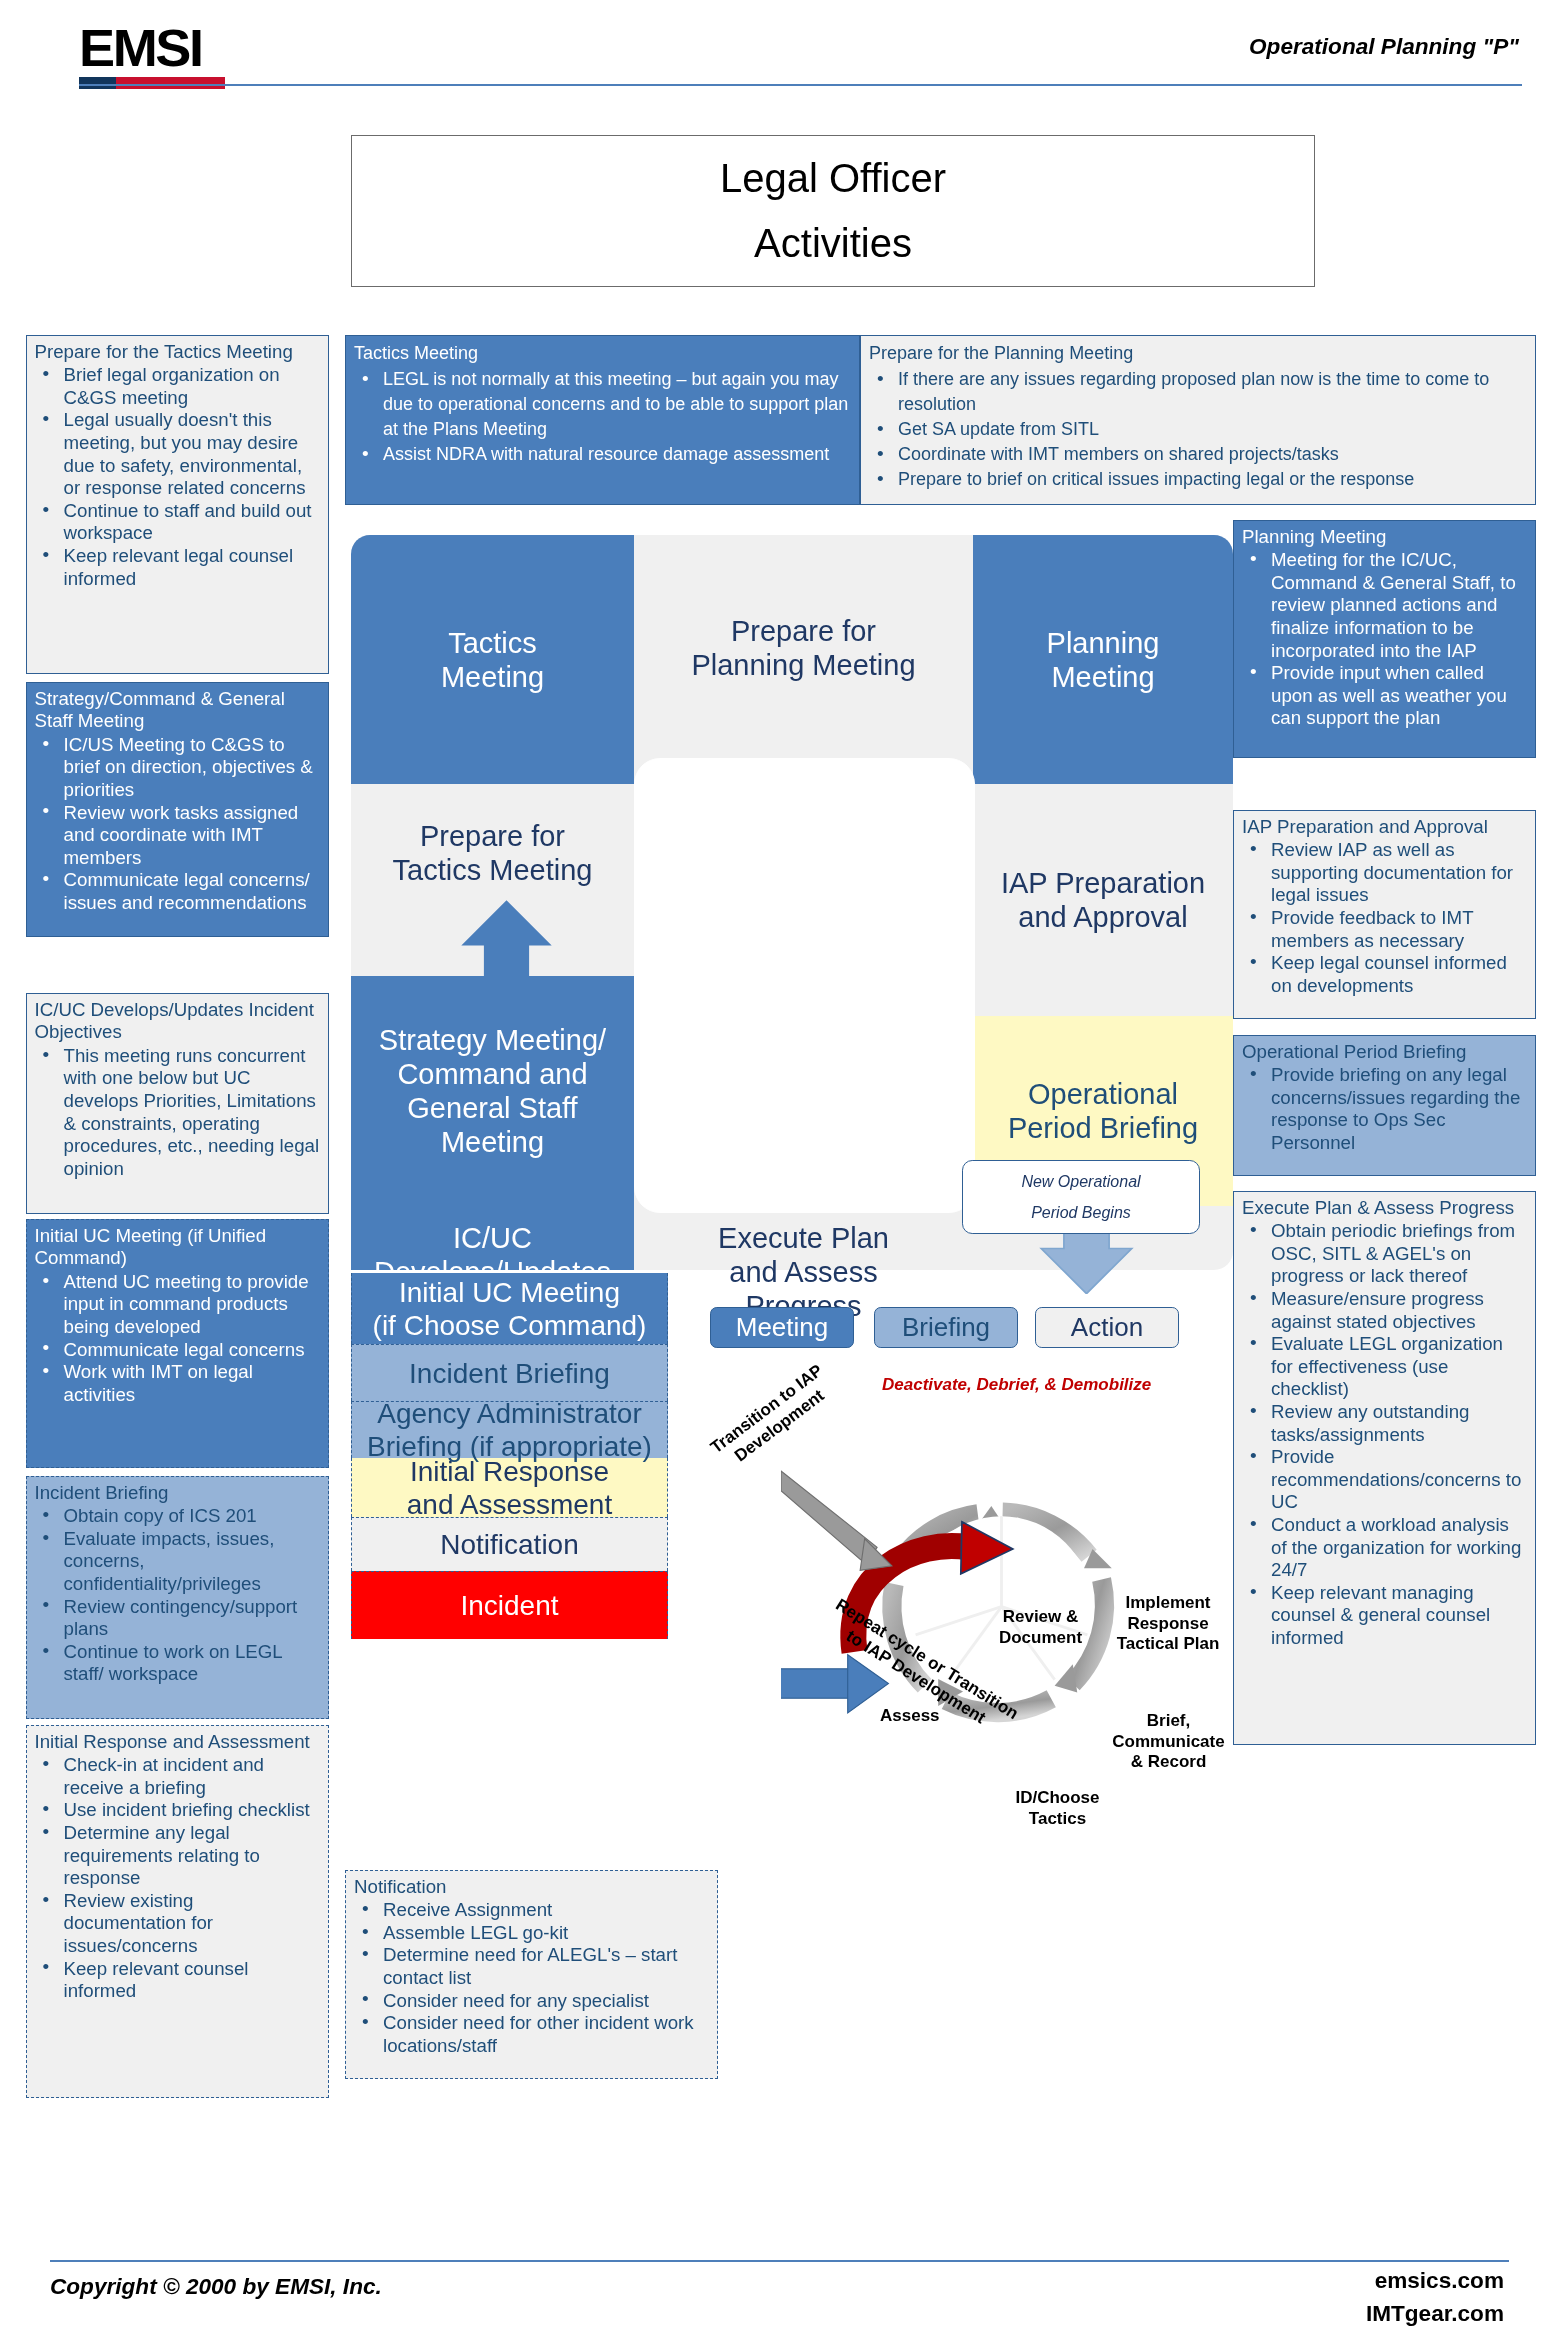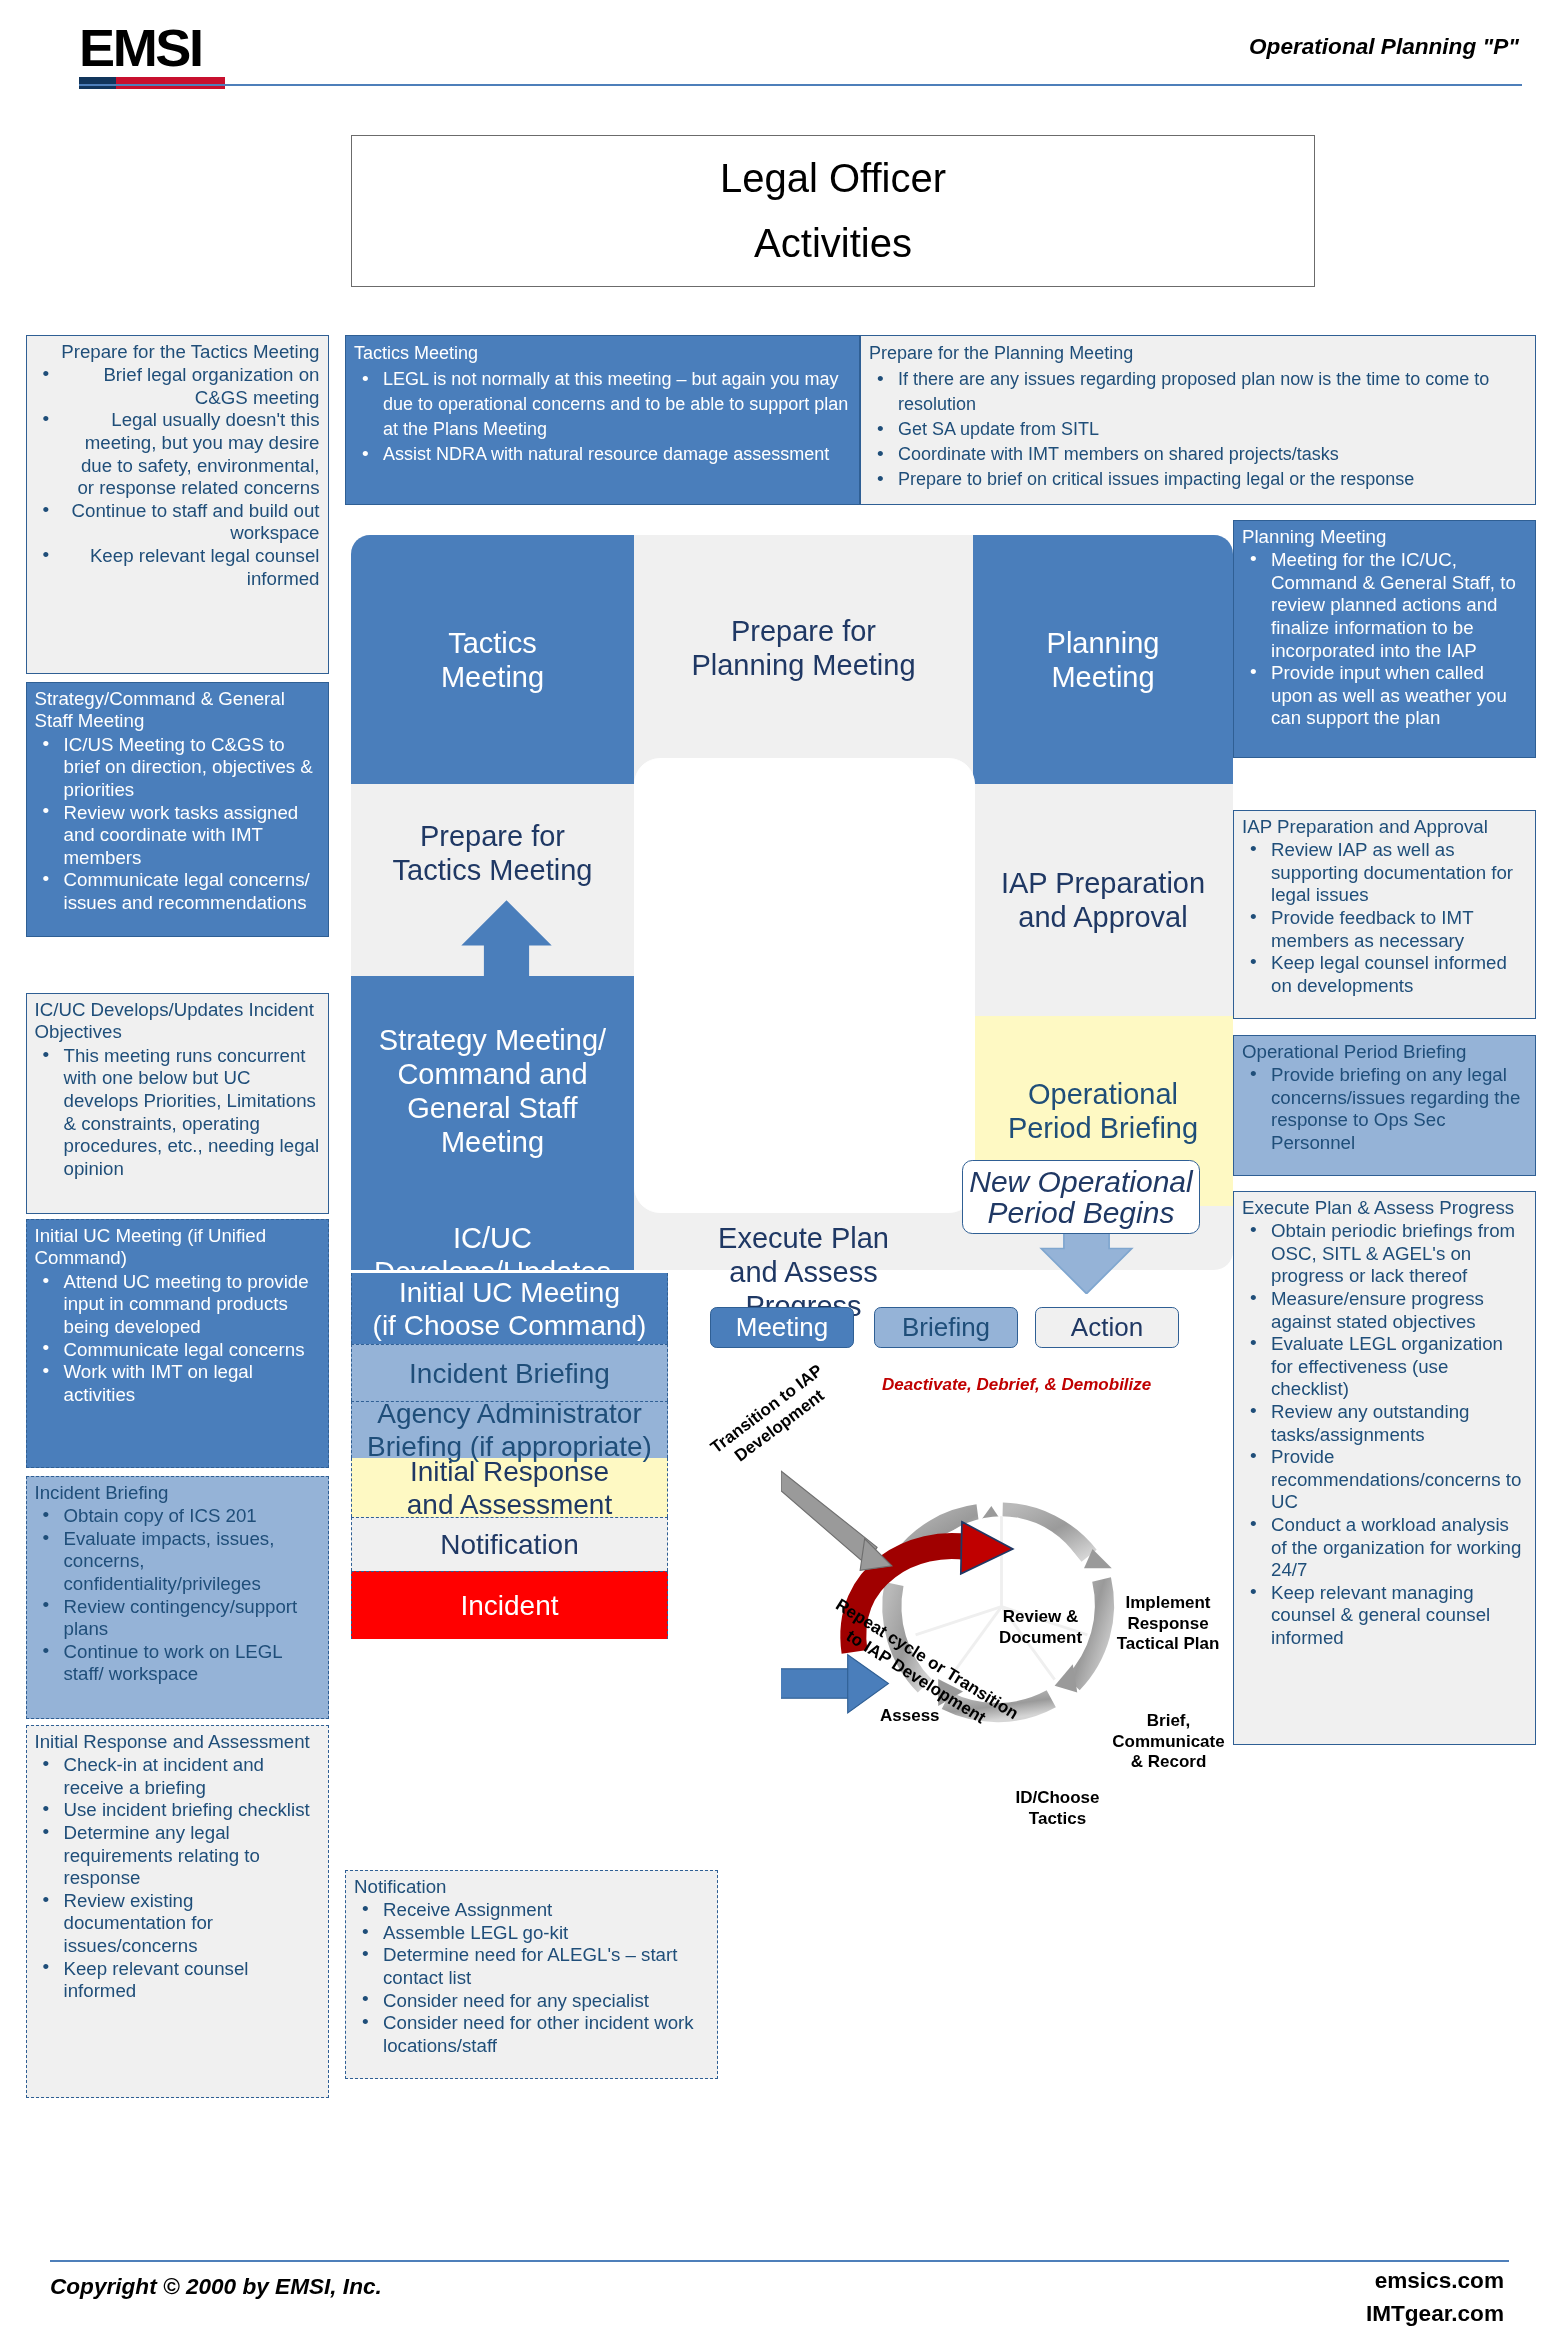--- a/index.html
+++ b/index.html
@@ -97,21 +97,21 @@
   .clabel{position:absolute;text-align:center;font-weight:bold;font-size:17px;
           line-height:20.4px;color:#000;}
   #deact{position:absolute;left:882px;top:1375px;font-weight:bold;font-style:italic;
          font-size:17px;color:#c00000;white-space:nowrap;}
   .diaglabel{position:absolute;font-weight:bold;font-size:17px;line-height:20.4px;color:#000;}
 
   
   #newop{left:962px;top:1160px;width:238px;height:74px;box-sizing:border-box;
          border:1.7px solid #2f5f94;border-radius:10.2px;background:#ffffff;
          display:flex;align-items:center;justify-content:center;text-align:center;
-         font-style:italic;font-size:30px;line-height:31px;color:#1f3864;}
+         font-style:italic;font-size:16px;line-height:31px;color:#1f3864;}
 </style>
 </head>
 <body>
 
 <div class="abs" id="header">
   <div class="abs" id="logo">
     <div class="word">EMSI</div>
     <div class="bar">
       <div class="b1"></div>
       <div class="b2"></div>
@@ -119,21 +119,21 @@
   </div>
   <div class="abs" id="hdr-title">Operational Planning "P"</div>
   <div class="abs" id="hdr-rule"></div>
 </div>
 
 <div class="abs" id="title-box">
   <div class="tline">Legal Officer</div>
   <div class="tline">Activities</div>
 </div>
 
-<div class="abs callout c-light" style="left:25.5px;top:335px;width:303px;height:339px;text-align:right;">
+<div class="abs callout c-light" style="left:25.5px;top:335px;width:303px;height:339px;">
   <span class="hd">Prepare for the Tactics Meeting</span>
   <ul>
     <li>Brief legal organization on C&amp;GS meeting</li>
     <li>Legal usually doesn't this meeting, but you may desire due to safety, environmental, or response related concerns</li>
     <li>Continue to staff and build out workspace</li>
     <li>Keep relevant legal counsel informed</li>
   </ul>
 </div>
 
 <div class="abs callout c-dark" style="left:25.5px;top:682px;width:303px;height:255px;">

